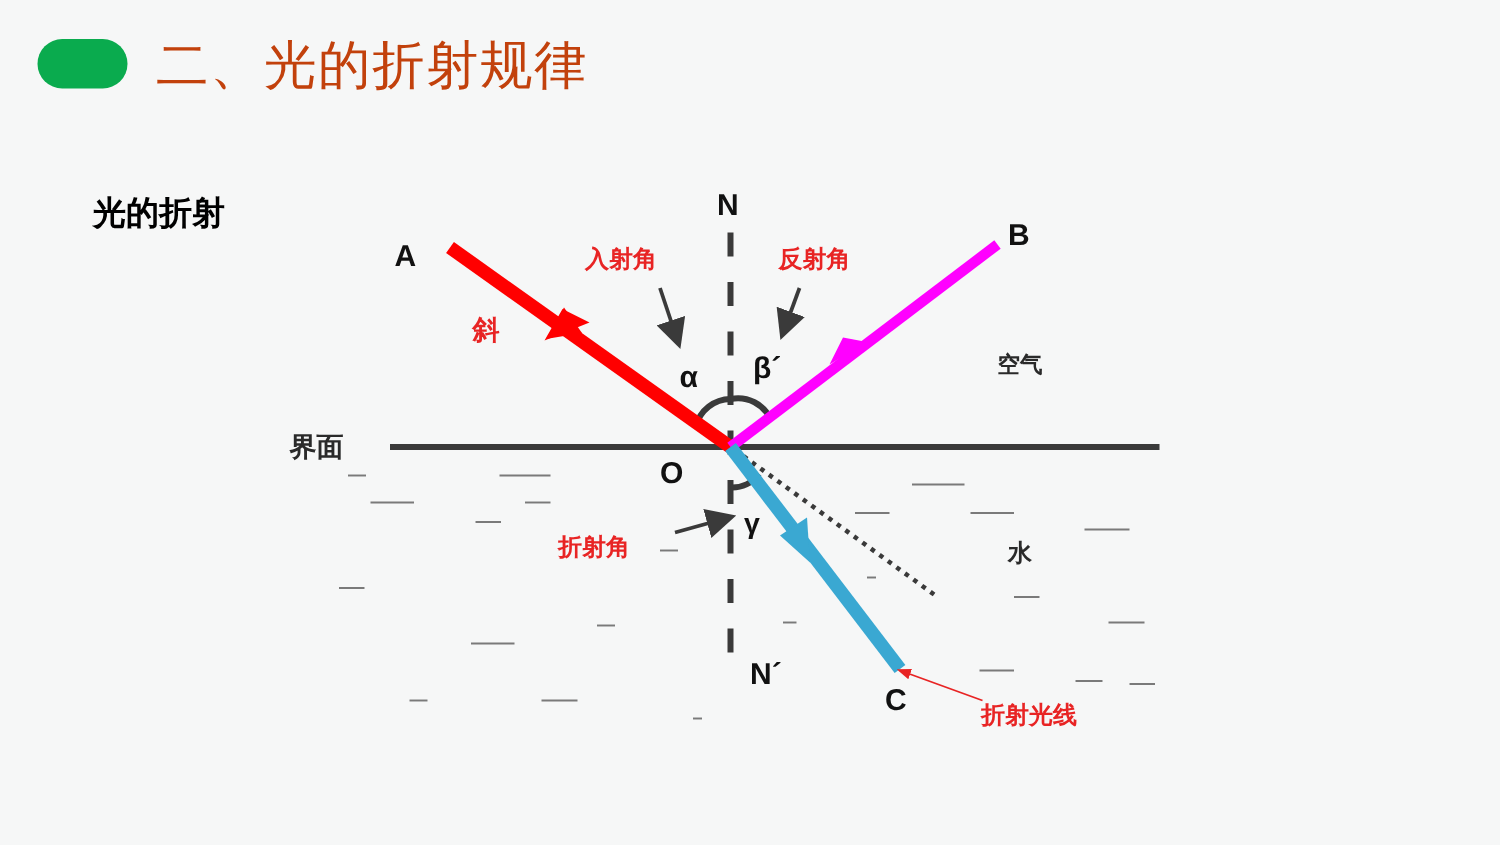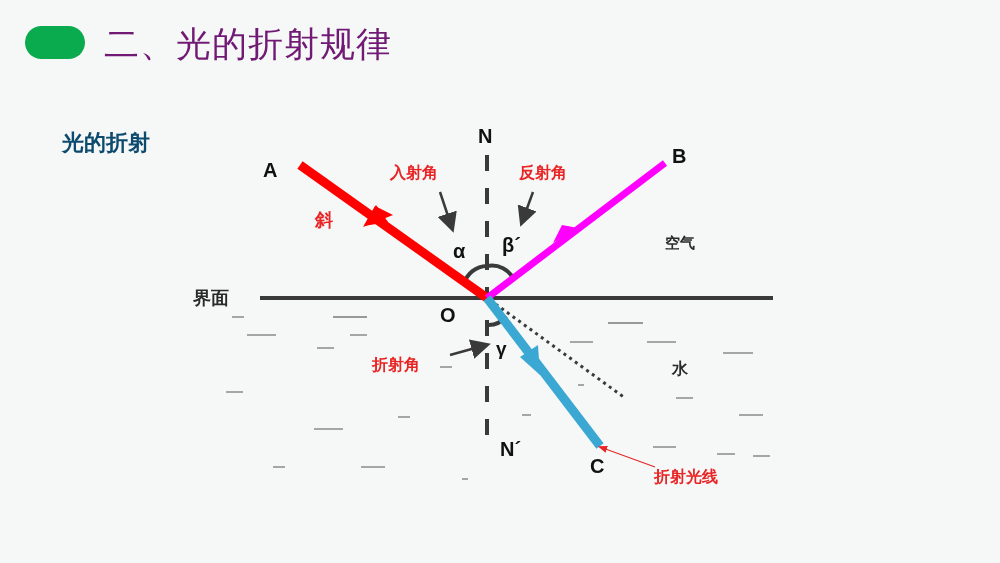--- a/index.html
+++ b/index.html
@@ -8,25 +8,25 @@
       background: #f6f7f7;
       font-family: "DejaVu Sans", sans-serif;
       position: relative;
     }
     .pill {
       position: absolute; left: 25px; top: 26px; width: 60px; height: 33px;
       border-radius: 17px; background: #0aab4e;
     }
     .title {
       position: absolute; left: 104px; top: 22px;
-      font-size: 35px; color: #701a75; letter-spacing: 1px; line-height: 44px;
+      font-size: 35px; color: #c2410c; letter-spacing: 1px; line-height: 44px;
     }
     .subtitle {
       position: absolute; left: 62px; top: 128px;
-      font-size: 22px; font-weight: bold; color: #0c4a6e; line-height: 30px;
+      font-size: 22px; font-weight: bold; color: #000000; line-height: 30px;
     }
     svg.diagram { position: absolute; left: 0; top: 0; }
     .lbl { font-family: "Liberation Sans", "DejaVu Sans", sans-serif; font-weight: bold; }
     .cn { font-family: "DejaVu Sans", sans-serif; font-weight: bold; }
   </style>
 </head>
 <body>
 
 <div class="pill"></div>
 <div class="title">二、光的折射规律</div>

